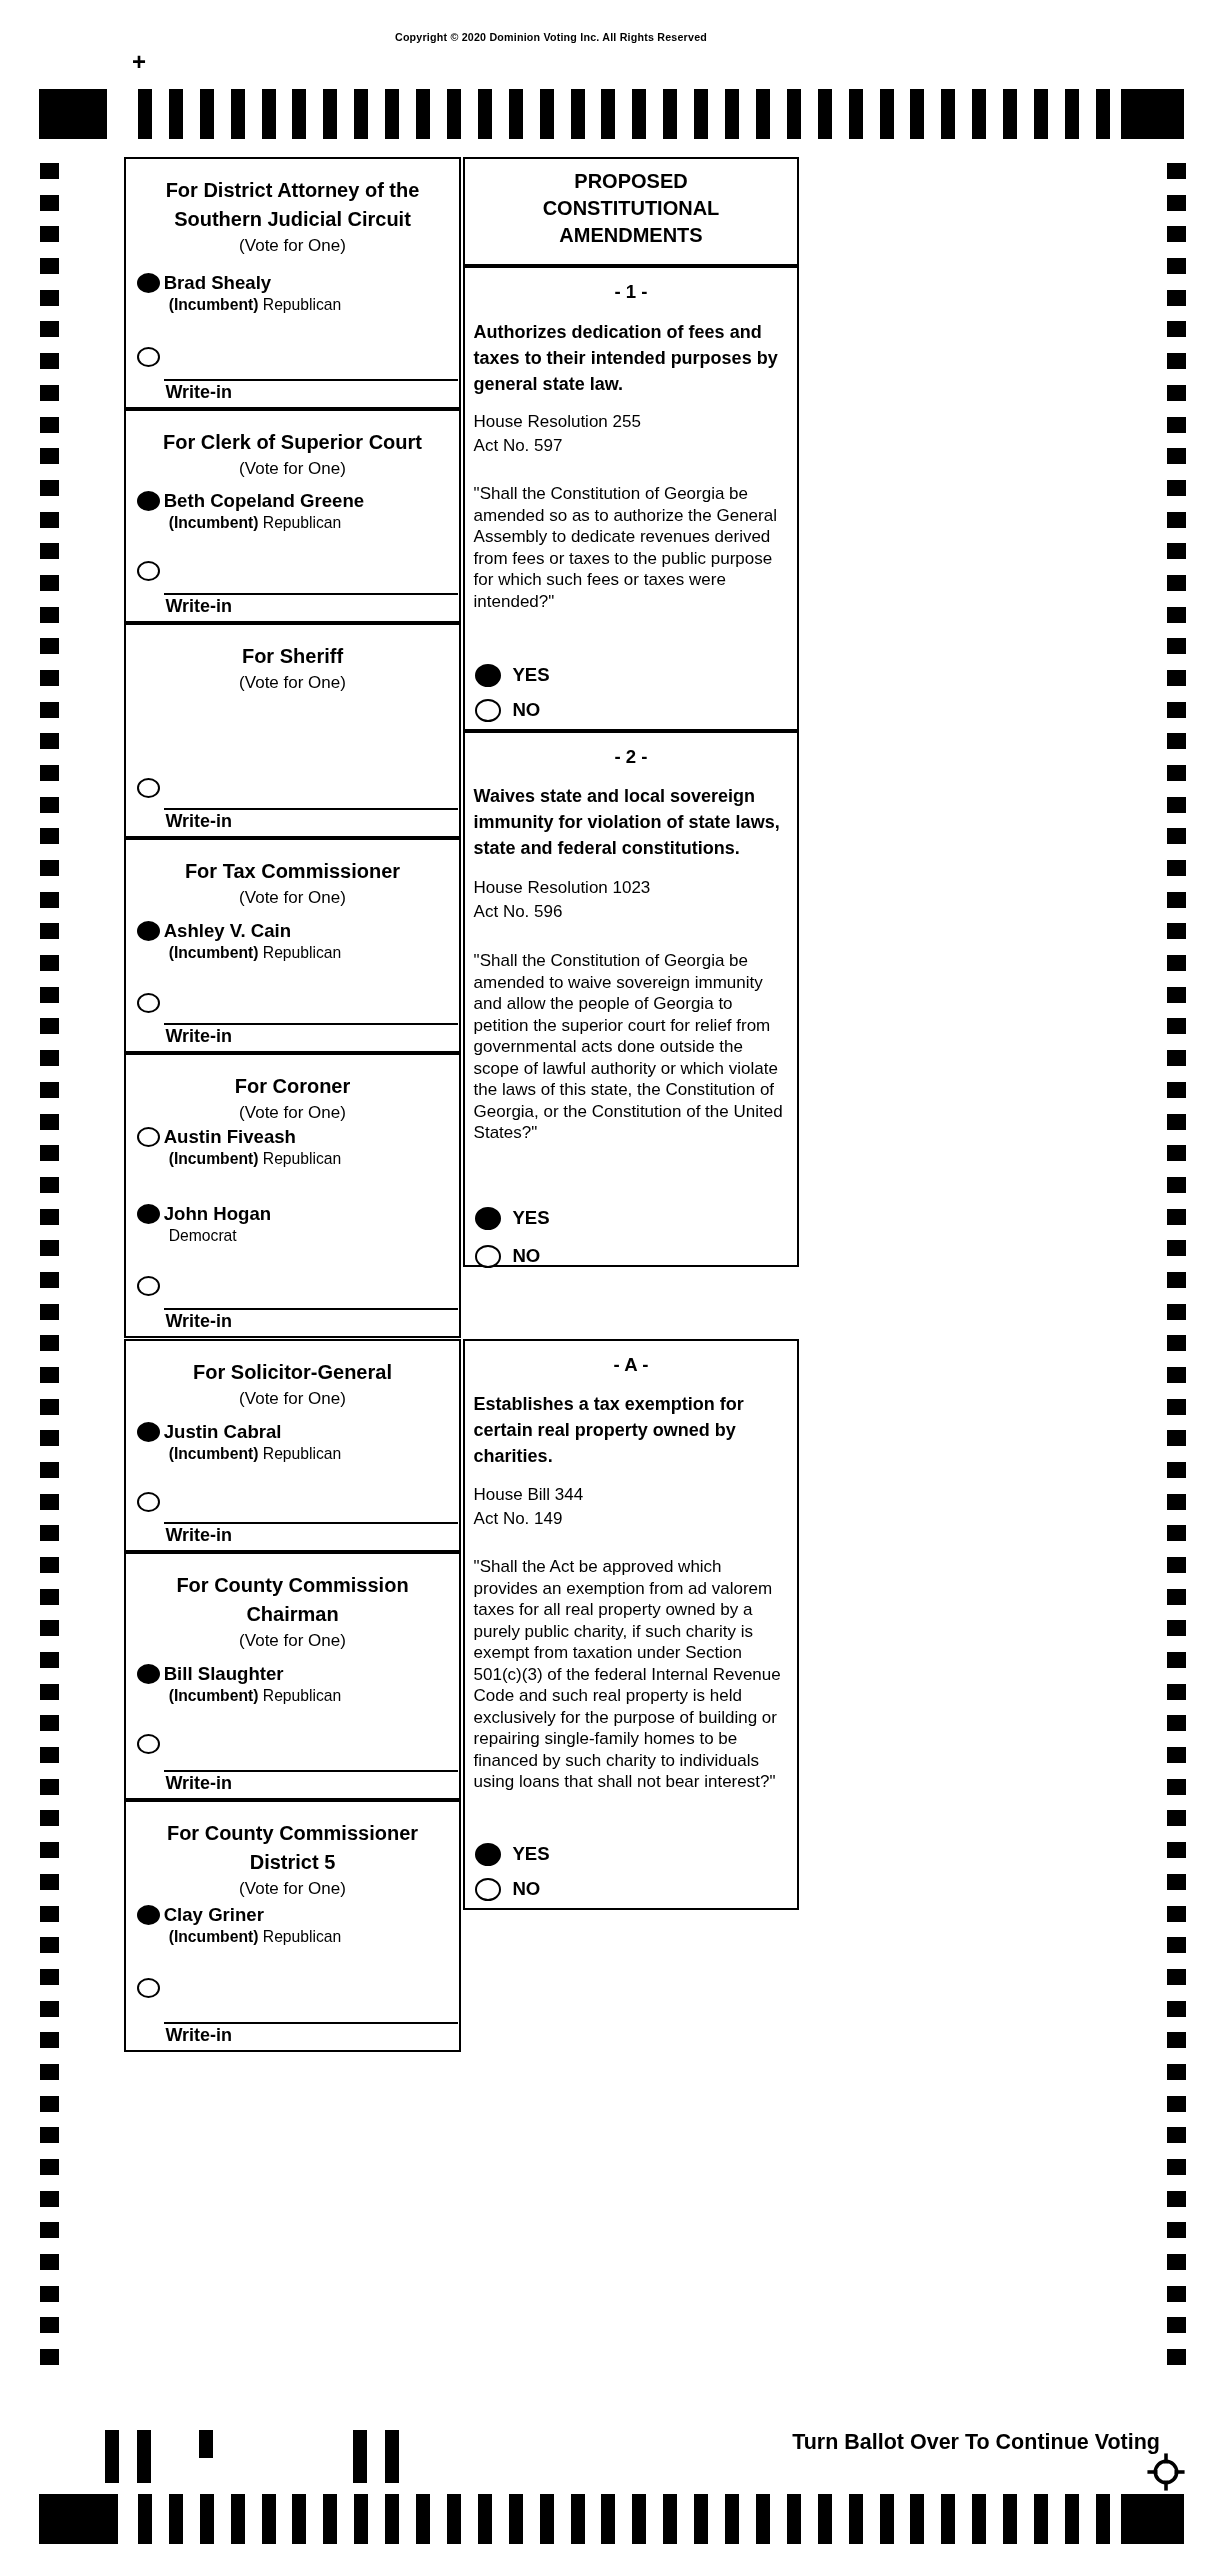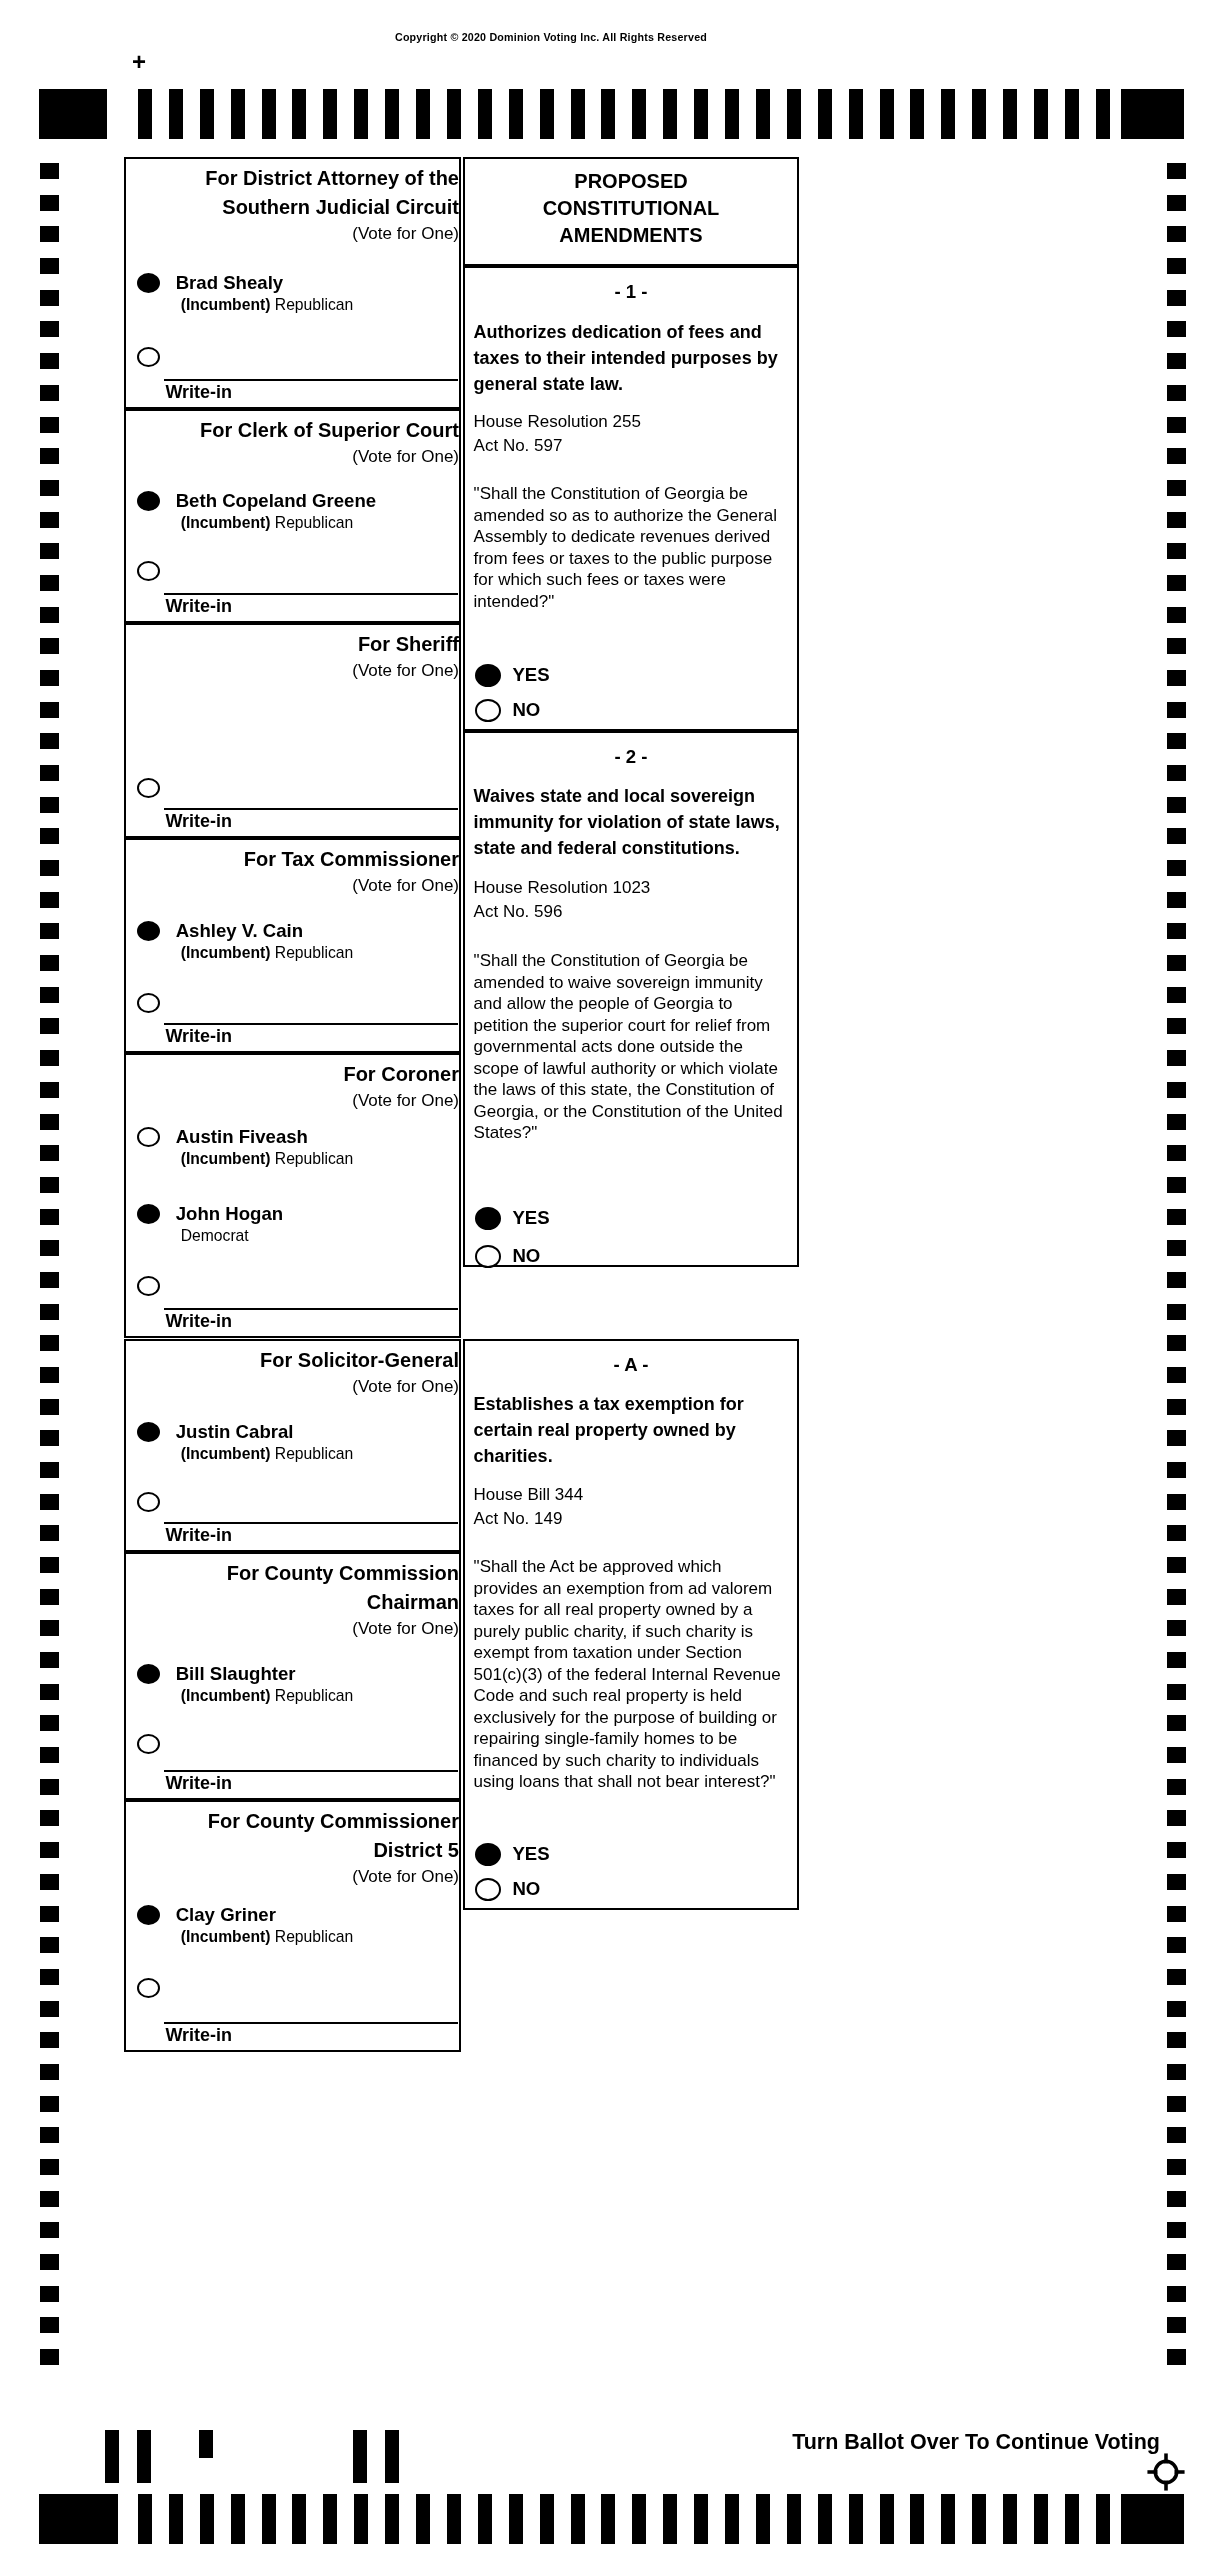--- a/index.html
+++ b/index.html
@@ -9,24 +9,24 @@
   }
   .mk{position:absolute;background:#000;}
   .copyright{
     position:absolute;left:358px;top:31px;width:386px;text-align:center;
     font-size:10.7px;font-weight:bold;letter-spacing:0.2px;
   }
   .plus-mark{position:absolute;left:132px;top:50px;font-size:24px;font-weight:bold;line-height:24px;}
   .box{position:absolute;border:2.1px solid #000;box-sizing:border-box;background:#fff;}
   .lbox{left:124px;width:337px;}
   .rbox{left:463px;width:336px;}
-  .chead{padding-top:5px;text-align:right;}
+  .chead{padding-top:17px;text-align:center;}
   .ctitle{font-size:20px;font-weight:bold;line-height:29px;white-space:pre-line;}
   .cinstr{font-size:17px;line-height:23px;}
-  .cand{position:absolute;left:10.7px;right:4.3px;display:flex;gap:16px;align-items:flex-start;}
+  .cand{position:absolute;left:10.7px;right:4.3px;display:flex;gap:4px;align-items:flex-start;}
   .bubble{
     flex:none;width:23px;height:20px;border:2.1px solid #000;border-radius:50%;
     box-sizing:border-box;margin-top:1.4px;background:#fff;
   }
   .bubble.big{width:26px;height:23px;}
   .bubble.filled{background:#000;}
   .cname{font-size:18.6px;font-weight:bold;line-height:21.5px;}
   .cparty{font-size:15.7px;line-height:18.6px;margin-left:5px;margin-top:2.1px;}
   .cparty b{font-weight:bold;}
   .writein{

